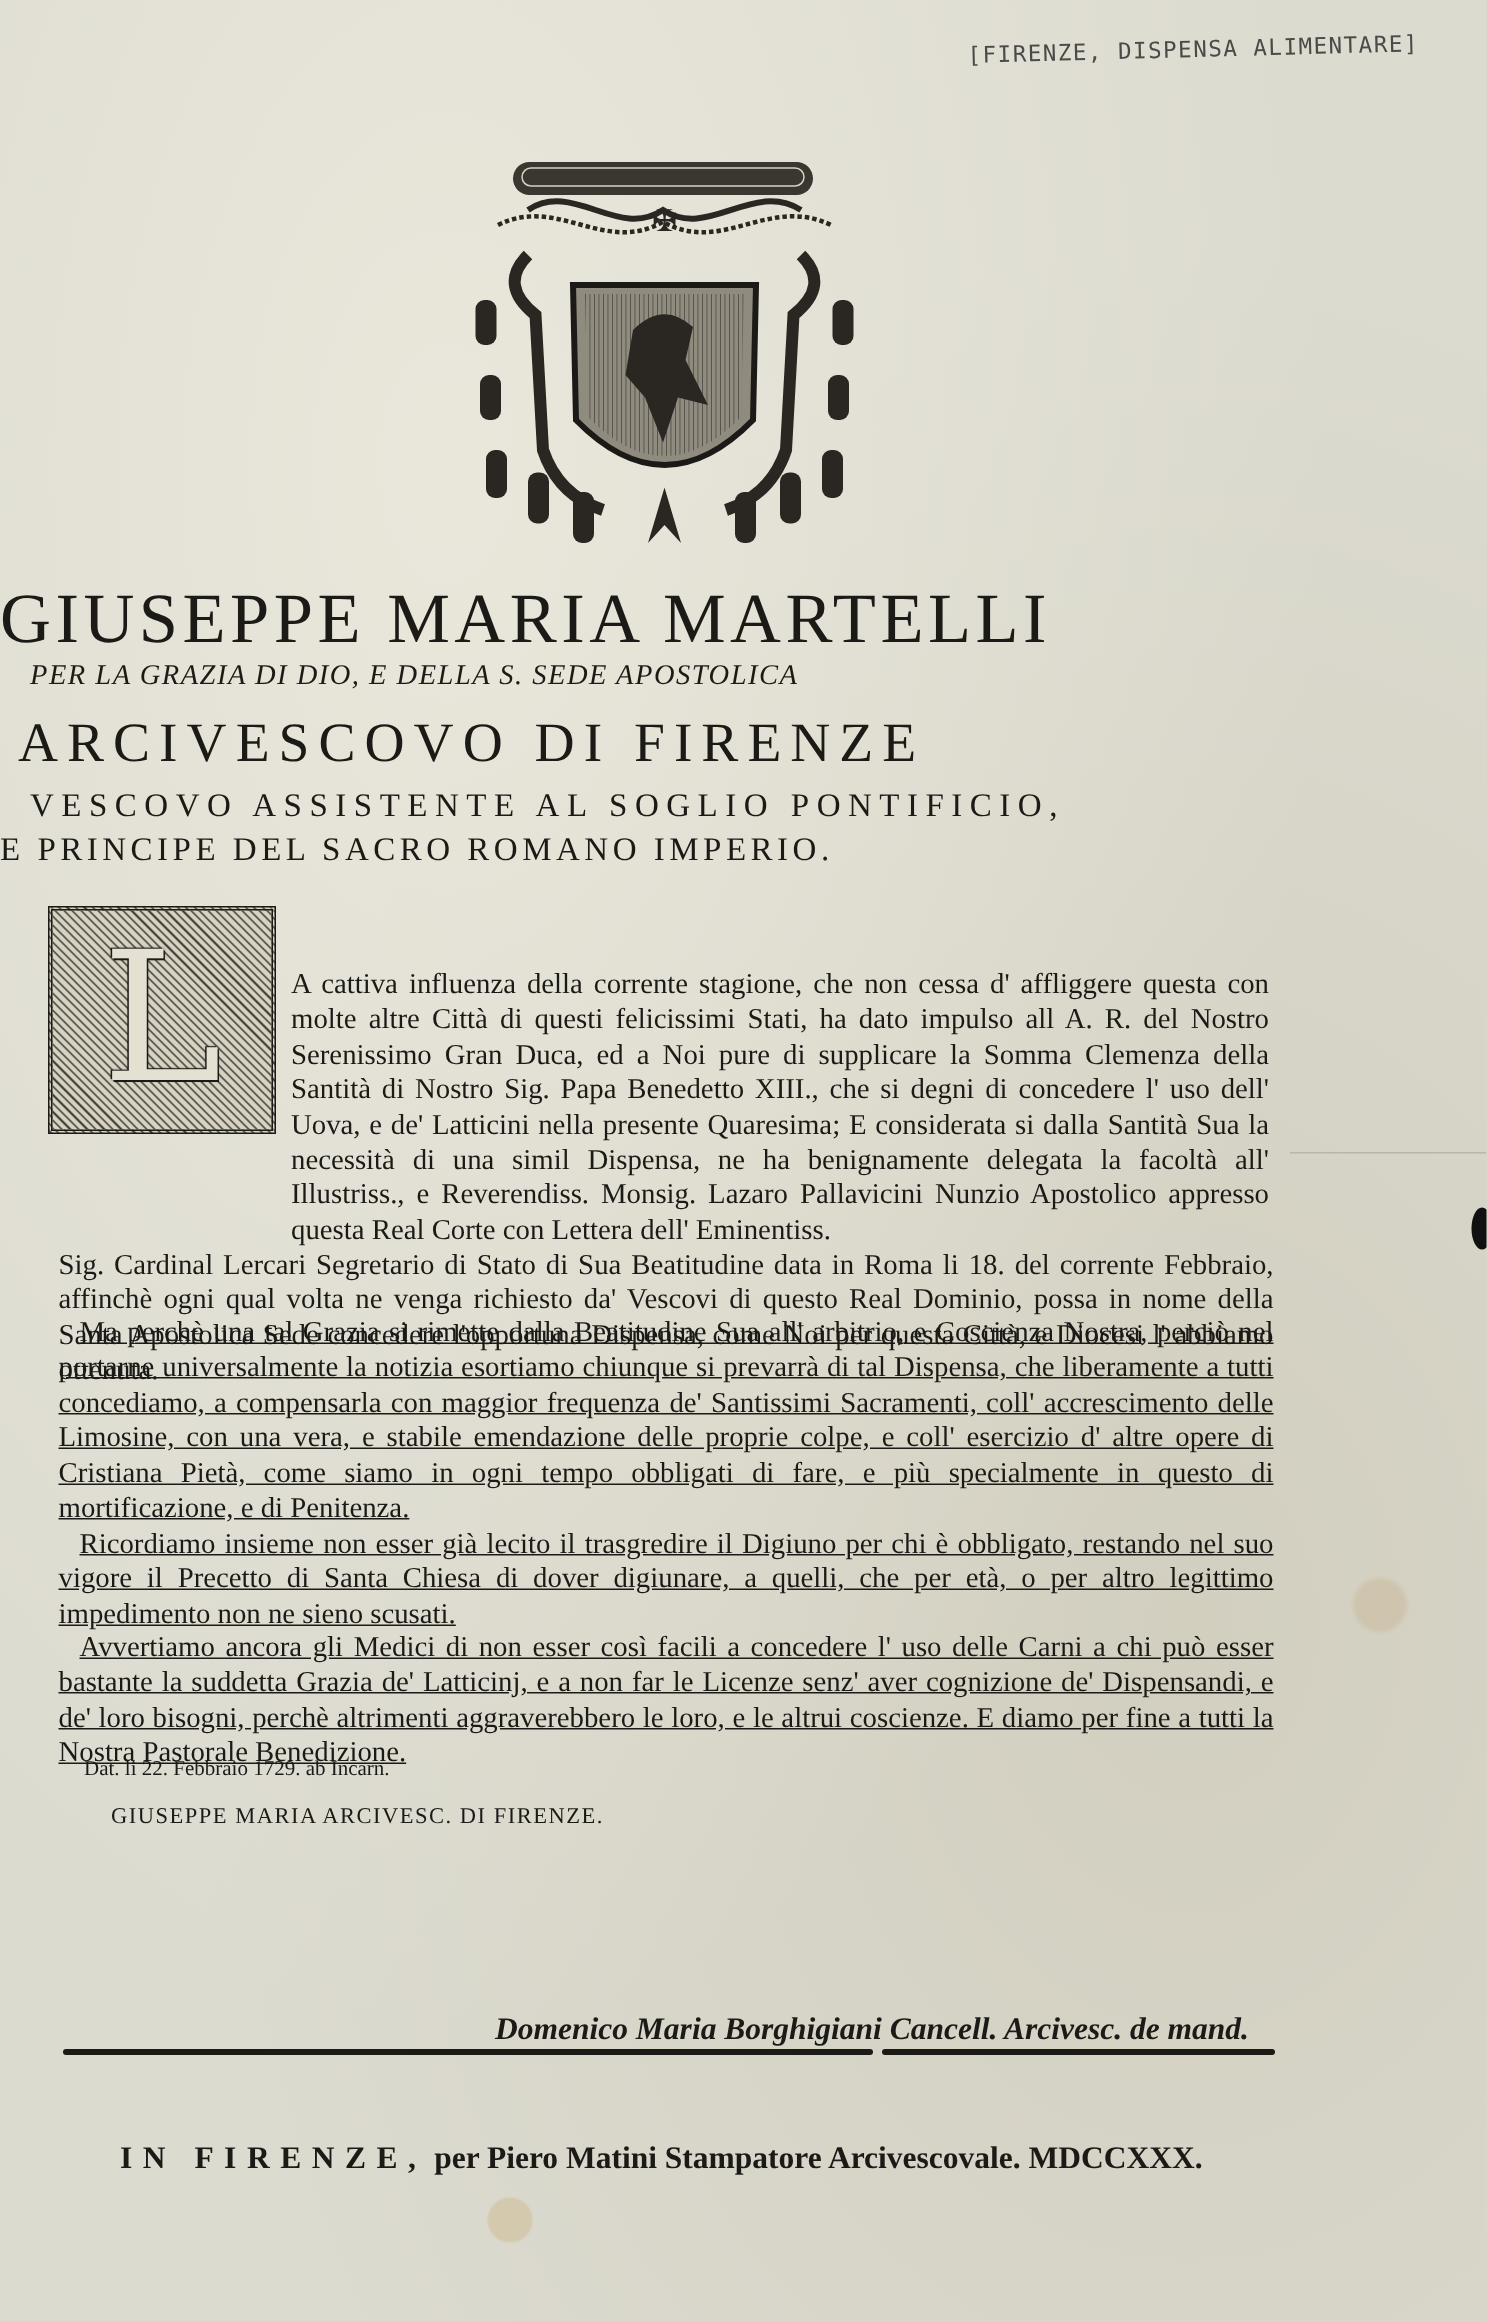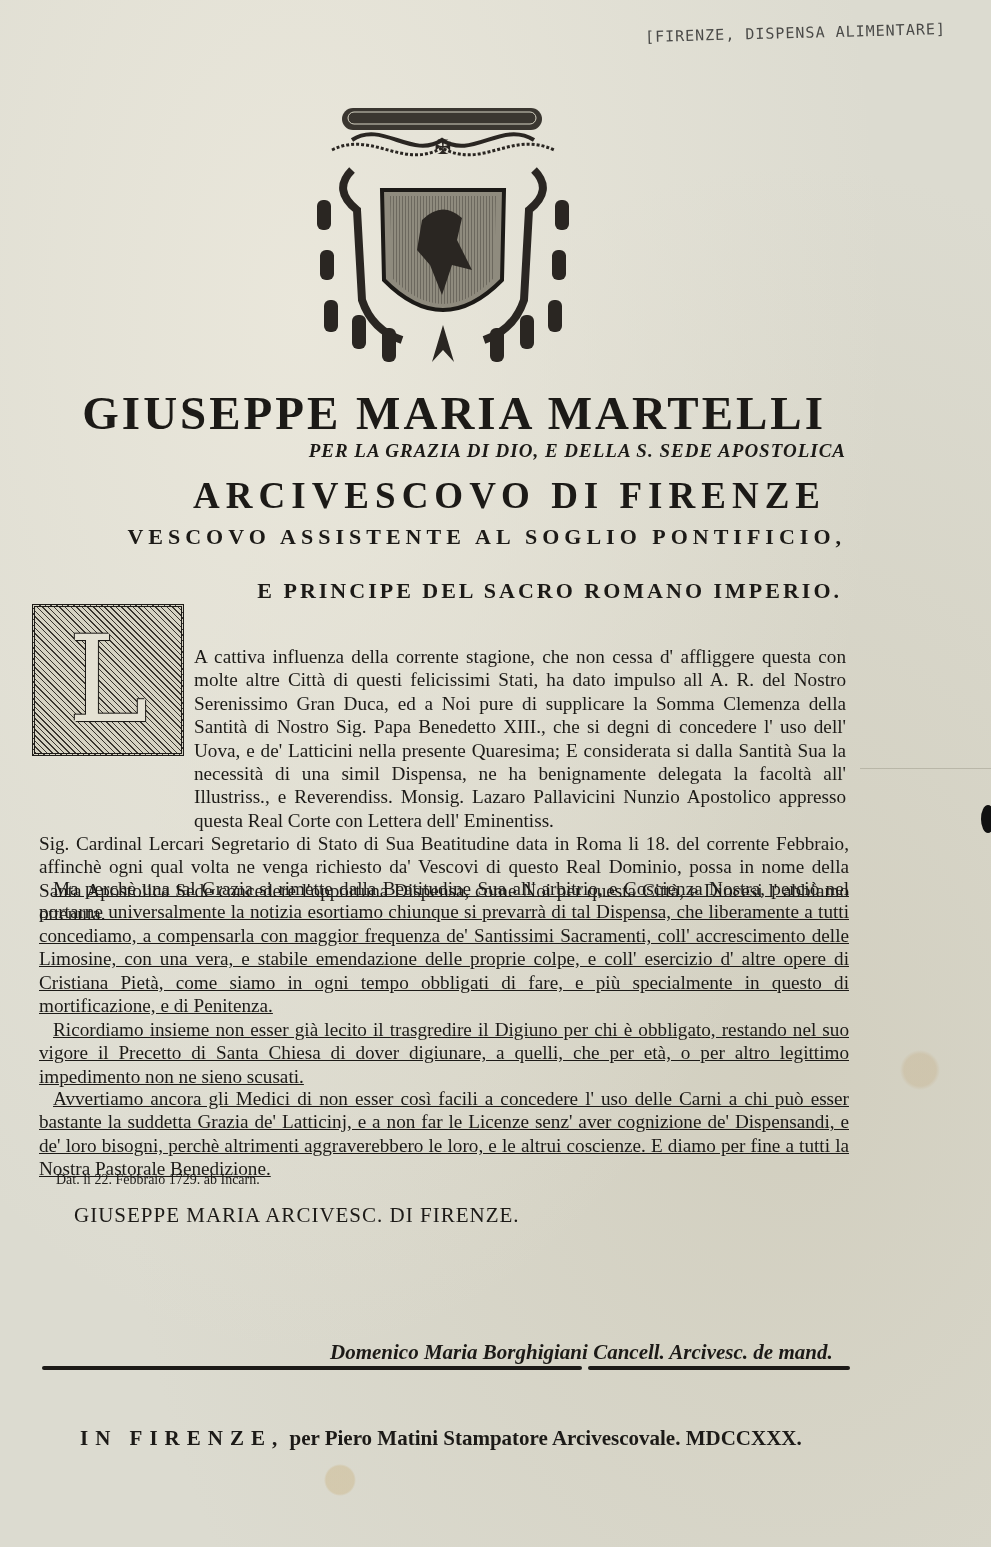--- a/index.html
+++ b/index.html
@@ -20,26 +20,26 @@
       #dcdbd0;
   }
   .annotation {
     position:absolute; left:645px; top:24px;
     font-family:"DejaVu Sans Mono", monospace; font-size:15px; letter-spacing:1px;
     color:#4a4a48; transform:rotate(-1.5deg);
   }
   .crest {
     position:absolute; left:312px; top:100px; width:262px; height:270px;
   }
-  .title-block { position:absolute; left:0; width:826px; text-align:right;font-weight:bold; }
+  .title-block { position:absolute; left:0; width:826px; text-align:left; }
   .name-title { top:386px; font-size:47px; letter-spacing:3px; }
   .grace { top:440px; font-size:19px; font-style:italic; letter-spacing:1px;margin-left:20px; }
-  .archbishop { top:474px; font-size:37px; letter-spacing:6px; }
+  .archbishop { top:474px; font-size:37px; letter-spacing:6px;padding-left:12px; }
   .bishop-line { top:524px; font-size:22px; letter-spacing:5px; padding-left:20px; }
-  .prince-line { top:553px; font-size:22px; letter-spacing:3px; padding-left:16px;margin-top:25px; }
+  .prince-line { top:553px; font-size:22px; letter-spacing:3px; padding-left:0; }
 
   .initial {
     position:absolute; left:32px; top:604px; width:152px; height:152px;
     border:3px double #1c1a17; box-sizing:border-box;
     background: repeating-linear-gradient(45deg, #3a3630 0 1px, #d6d3c3 1px 4px);
     display:flex; align-items:center; justify-content:center;
   }
   .initial span {
     font-size:120px; line-height:1; color:#e4e1d3;
     text-shadow: 0 0 2px #1c1a17, 1px 1px 0 #1c1a17, -1px -1px 0 #1c1a17;
@@ -50,21 +50,21 @@
     position:absolute; font-size:19.2px; line-height:23.4px;
     text-align:justify;
     margin-top:48px;
   }
   .p1a { left:194px; top:597px; width:652px; }
   .p1b { left:39px; top:784px; width:810px; }
   .para { position:absolute; left:39px; width:810px; font-size:19.2px; line-height:23.4px; text-align:justify; }
   .indent { text-indent:14px;text-decoration:underline; }
 
   .dat { position:absolute; left:56px; top:1172px; font-size:14px; }
-  .signature { position:absolute; left:74px; top:1203px; font-size:21px; letter-spacing:1px; }
+  .signature { position:absolute; left:74px; top:1203px; font-size:15px; letter-spacing:1px; }
   .chancellor { position:absolute; left:330px; top:1340px; font-size:21px; font-style:italic; font-weight:bold; }
   .rule { position:absolute; height:4px; background:#1c1a17; top:1366px; border-radius:2px; }
   .imprint { position:absolute; left:80px; top:1426px; font-size:21px; font-weight:bold; }
   .imprint .city { letter-spacing:7px; }
   .ink-blot { position:absolute; left:981px; top:805px; width:14px; height:28px; border-radius:50%; background:#111; }
   .fold { position:absolute; left:860px; top:768px; width:131px; height:1px; background:rgba(120,115,100,0.3); }
 </style>
 </head>
 <body>
 

